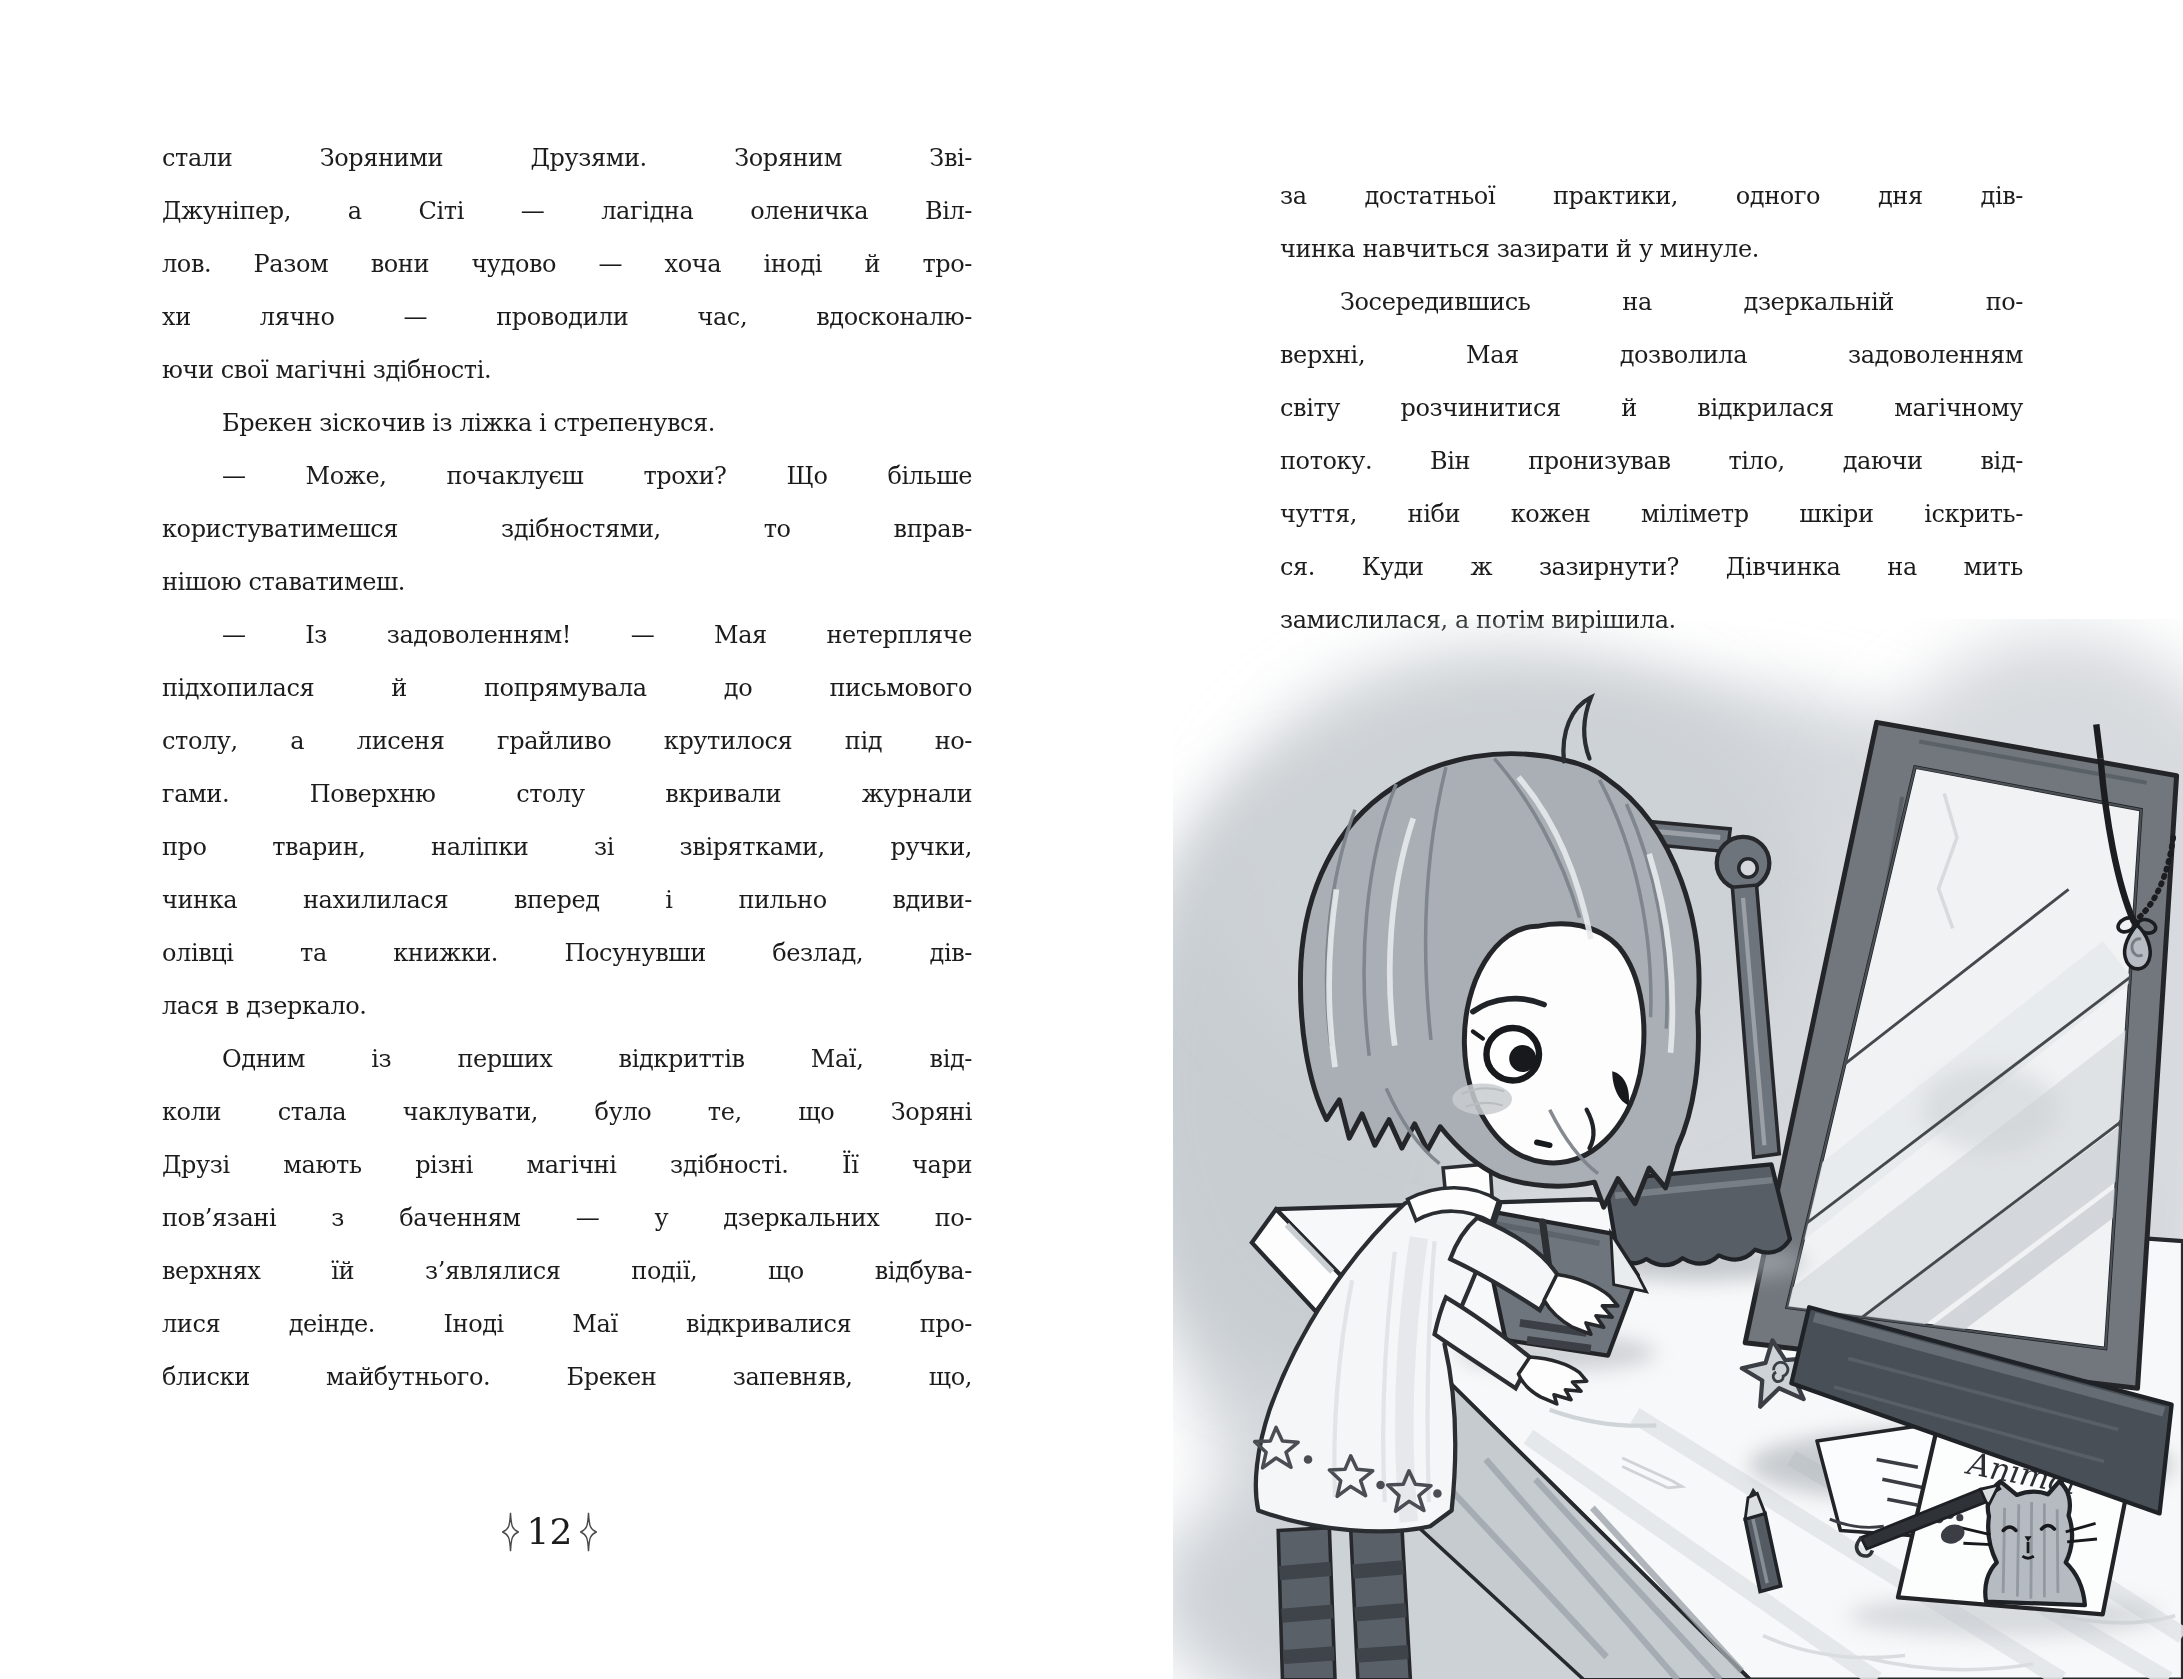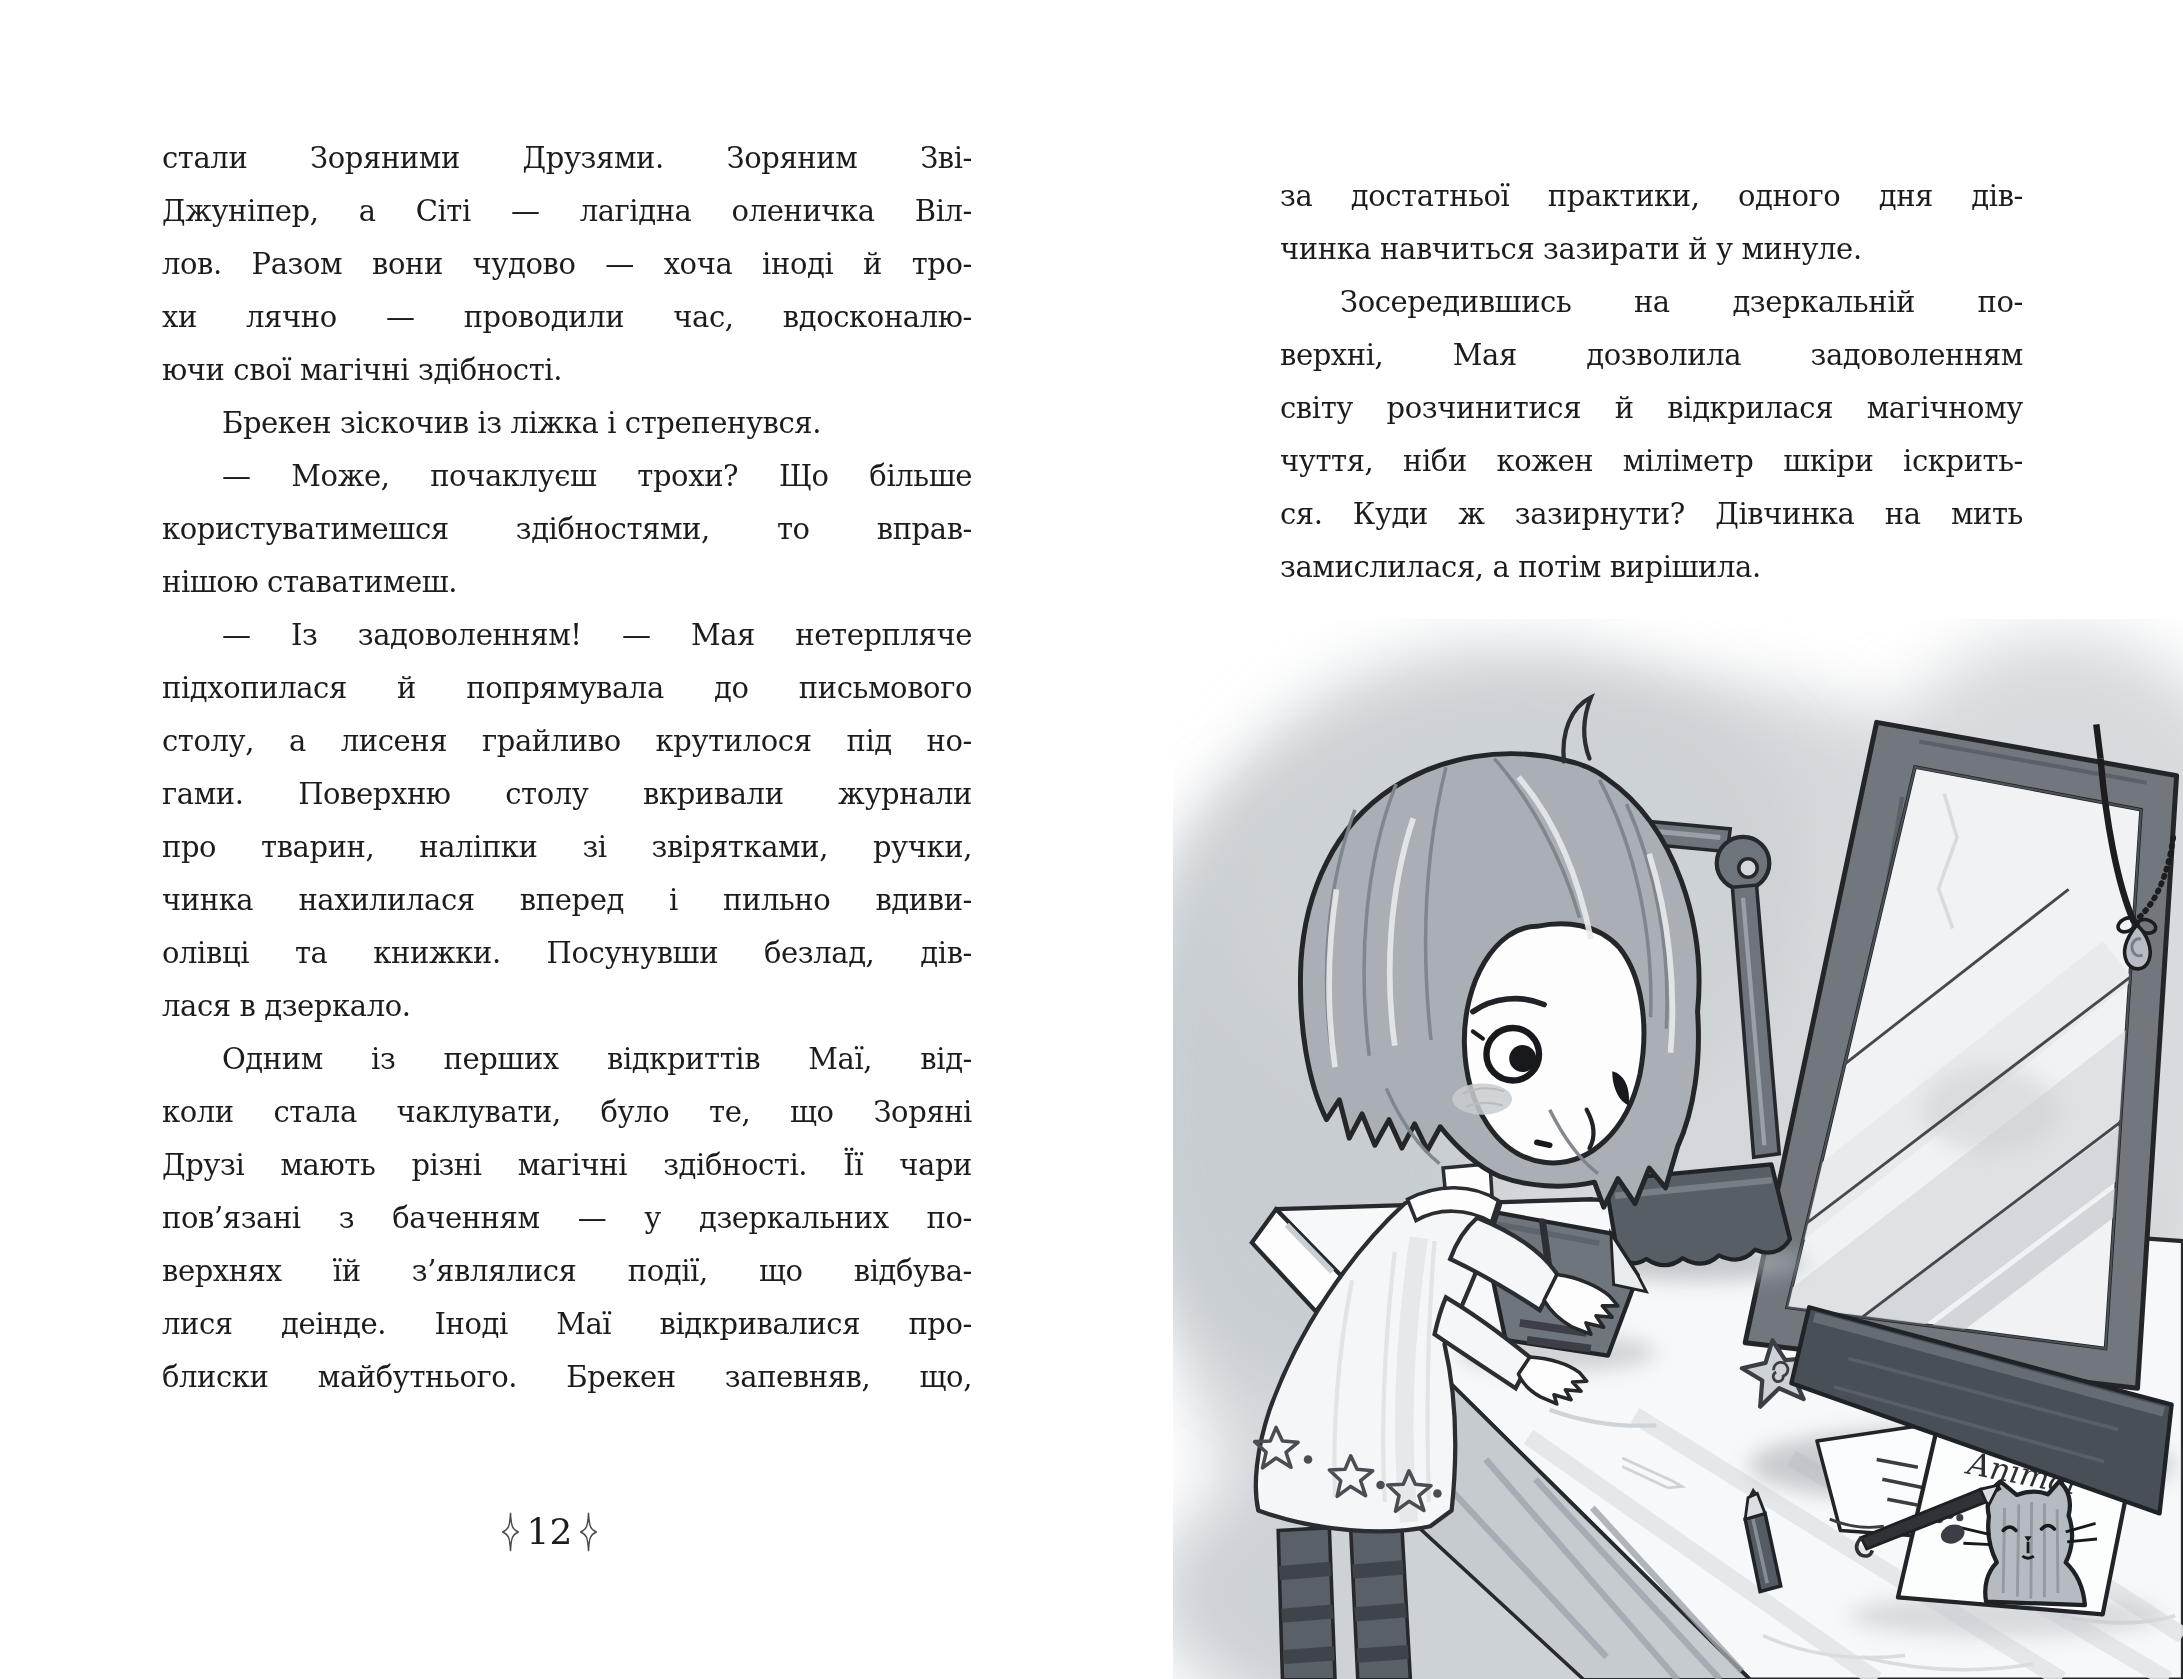--- a/index.html
+++ b/index.html
@@ -5,21 +5,21 @@
   html,body{margin:0;padding:0;}
   body{
     width:2183px;height:1679px;position:relative;overflow:hidden;
     background:#ffffff;color:#1c1c1c;
     font-family:"DejaVu Serif","Liberation Serif",serif;
   }
   .text-col{position:absolute;letter-spacing:-0.4px;}
   .left-col{left:162px;top:132px;width:810px;}
   .right-col{left:1280px;top:135px;width:743px;margin-top:35px;}
   .tline{
-    height:53px;line-height:53px;font-size:29px;
+    height:53px;line-height:53px;font-size:24px;
     text-align:justify;text-align-last:justify;white-space:nowrap;
   }
   .tline.end{text-align-last:left;}
   .tline.ind{padding-left:60px;}
   .folio{
     position:absolute;left:162px;top:1509px;width:775px;
     display:flex;align-items:center;justify-content:center;gap:8px;
   }
   .pnum{font-size:36px;line-height:45px;}
   .sparkle svg{width:17px;height:40px;display:block;}
@@ -73,20 +73,21 @@
     </div>
   </section>
 
   <section>
     <div class="text-col right-col">
         <div class="tline">за достатньої практики, одного дня дів-</div>
         <div class="tline end">чинка навчиться зазирати й у минуле.</div>
         <div class="tline ind">Зосередившись на дзеркальній по-</div>
         <div class="tline">верхні, Мая дозволила задоволенням</div>
         <div class="tline">світу розчинитися й відкрилася магічному</div>
+        <div class="tline">потоку. Він пронизував тіло, даючи від-</div>
         <div class="tline">чуття, ніби кожен міліметр шкіри іскрить-</div>
         <div class="tline">ся. Куди ж зазирнути? Дівчинка на мить</div>
         <div class="tline end">замислилася, а потім вирішила.</div>
       </div>
 
     <div class="illustration">
       <svg viewBox="1650 870 1421 1492" xmlns="http://www.w3.org/2000/svg">
         <defs>
           <filter id="b1" x="-40%" y="-40%" width="180%" height="180%">
               <feGaussianBlur stdDeviation="45"></feGaussianBlur>

